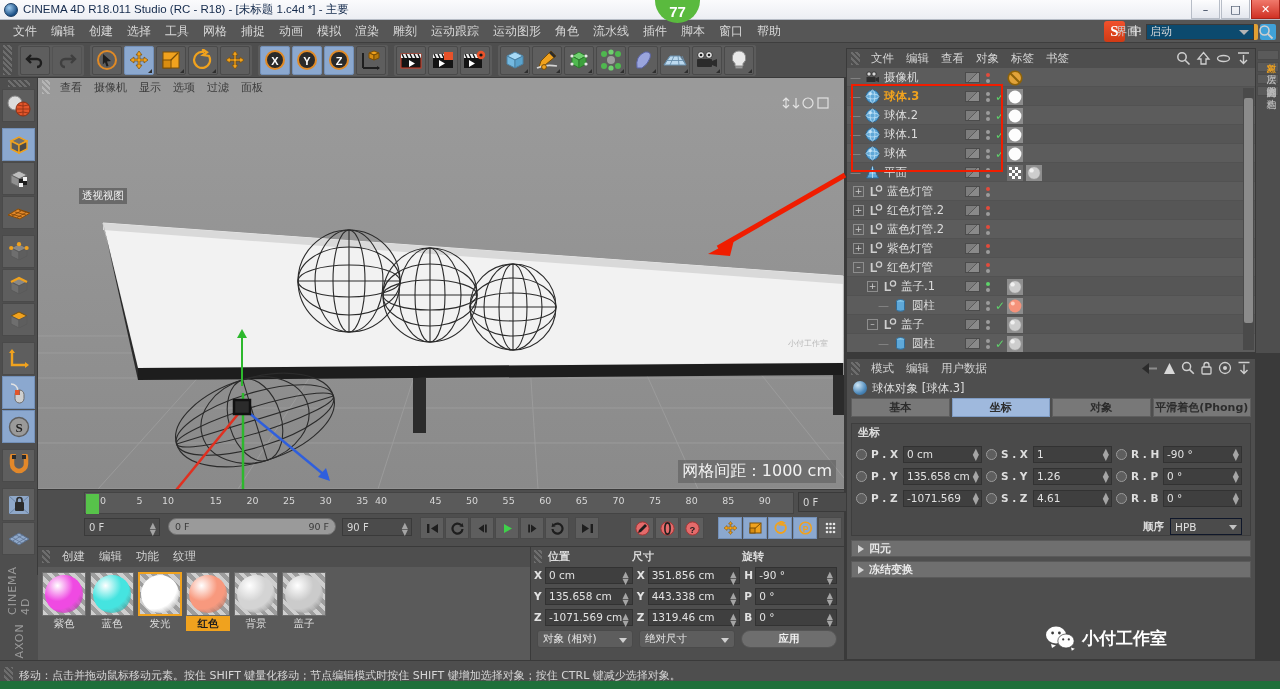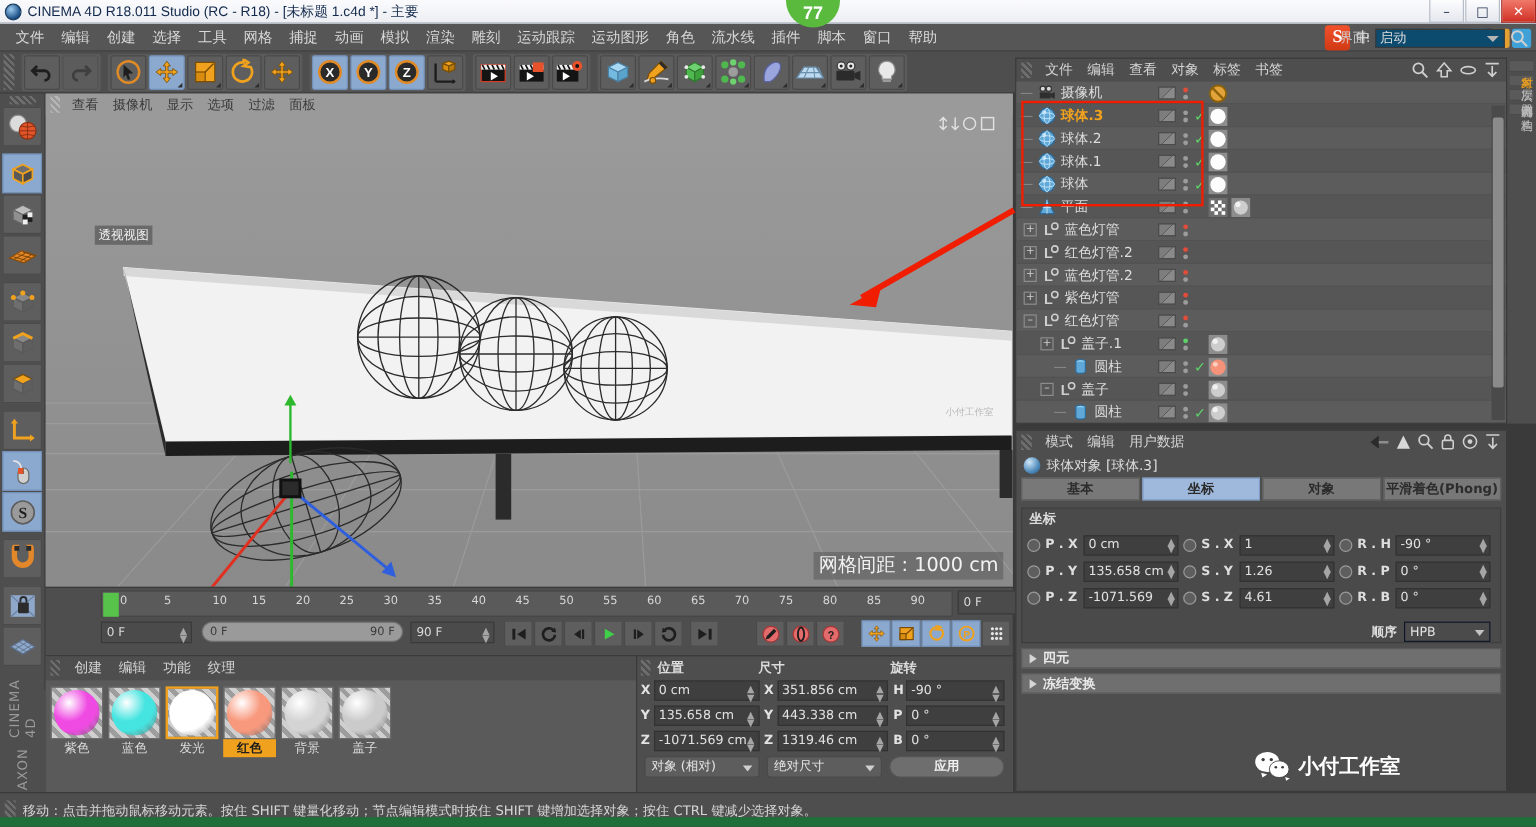--- a/index.html
+++ b/index.html
@@ -829,27 +829,27 @@
   <svg class="red-arrow" width="150" height="100" viewBox="0 0 150 100">
     <path d="M145 5 L18 78" stroke="#f01d00" stroke-width="5" fill="none"></path>
     <path d="M8 84 L34 70 L30 86 Z" fill="#f01d00"></path>
   </svg>
 
   <div class="timeline">
     <div class="tl-ruler" id="tlruler">
       <div class="tl-green"></div>
     <div class="tl-tick" style="left: 15px;">0</div>
         <div class="tl-tick" style="left: 51.6px;">5</div>
-        <div class="tl-tick" style="left: 92px;">10</div>
+        <div class="tl-tick" style="left: 77px;">10</div>
         <div class="tl-tick" style="left: 124.8px;">15</div>
         <div class="tl-tick" style="left: 161.4px;">20</div>
         <div class="tl-tick" style="left: 198px;">25</div>
         <div class="tl-tick" style="left: 234.6px;">30</div>
         <div class="tl-tick" style="left: 271.2px;">35</div>
-        <div class="tl-tick" style="left: 308px;">40</div>
+        <div class="tl-tick" style="left: 290px;">40</div>
         <div class="tl-tick" style="left: 344.4px;">45</div>
         <div class="tl-tick" style="left: 381px;">50</div>
         <div class="tl-tick" style="left: 417.6px;">55</div>
         <div class="tl-tick" style="left: 454.2px;">60</div>
         <div class="tl-tick" style="left: 490.8px;">65</div>
         <div class="tl-tick" style="left: 527.4px;">70</div>
         <div class="tl-tick" style="left: 564px;">75</div>
         <div class="tl-tick" style="left: 600.6px;">80</div>
         <div class="tl-tick" style="left: 637.2px;">85</div>
         <div class="tl-tick" style="left: 673.8px;">90</div>

